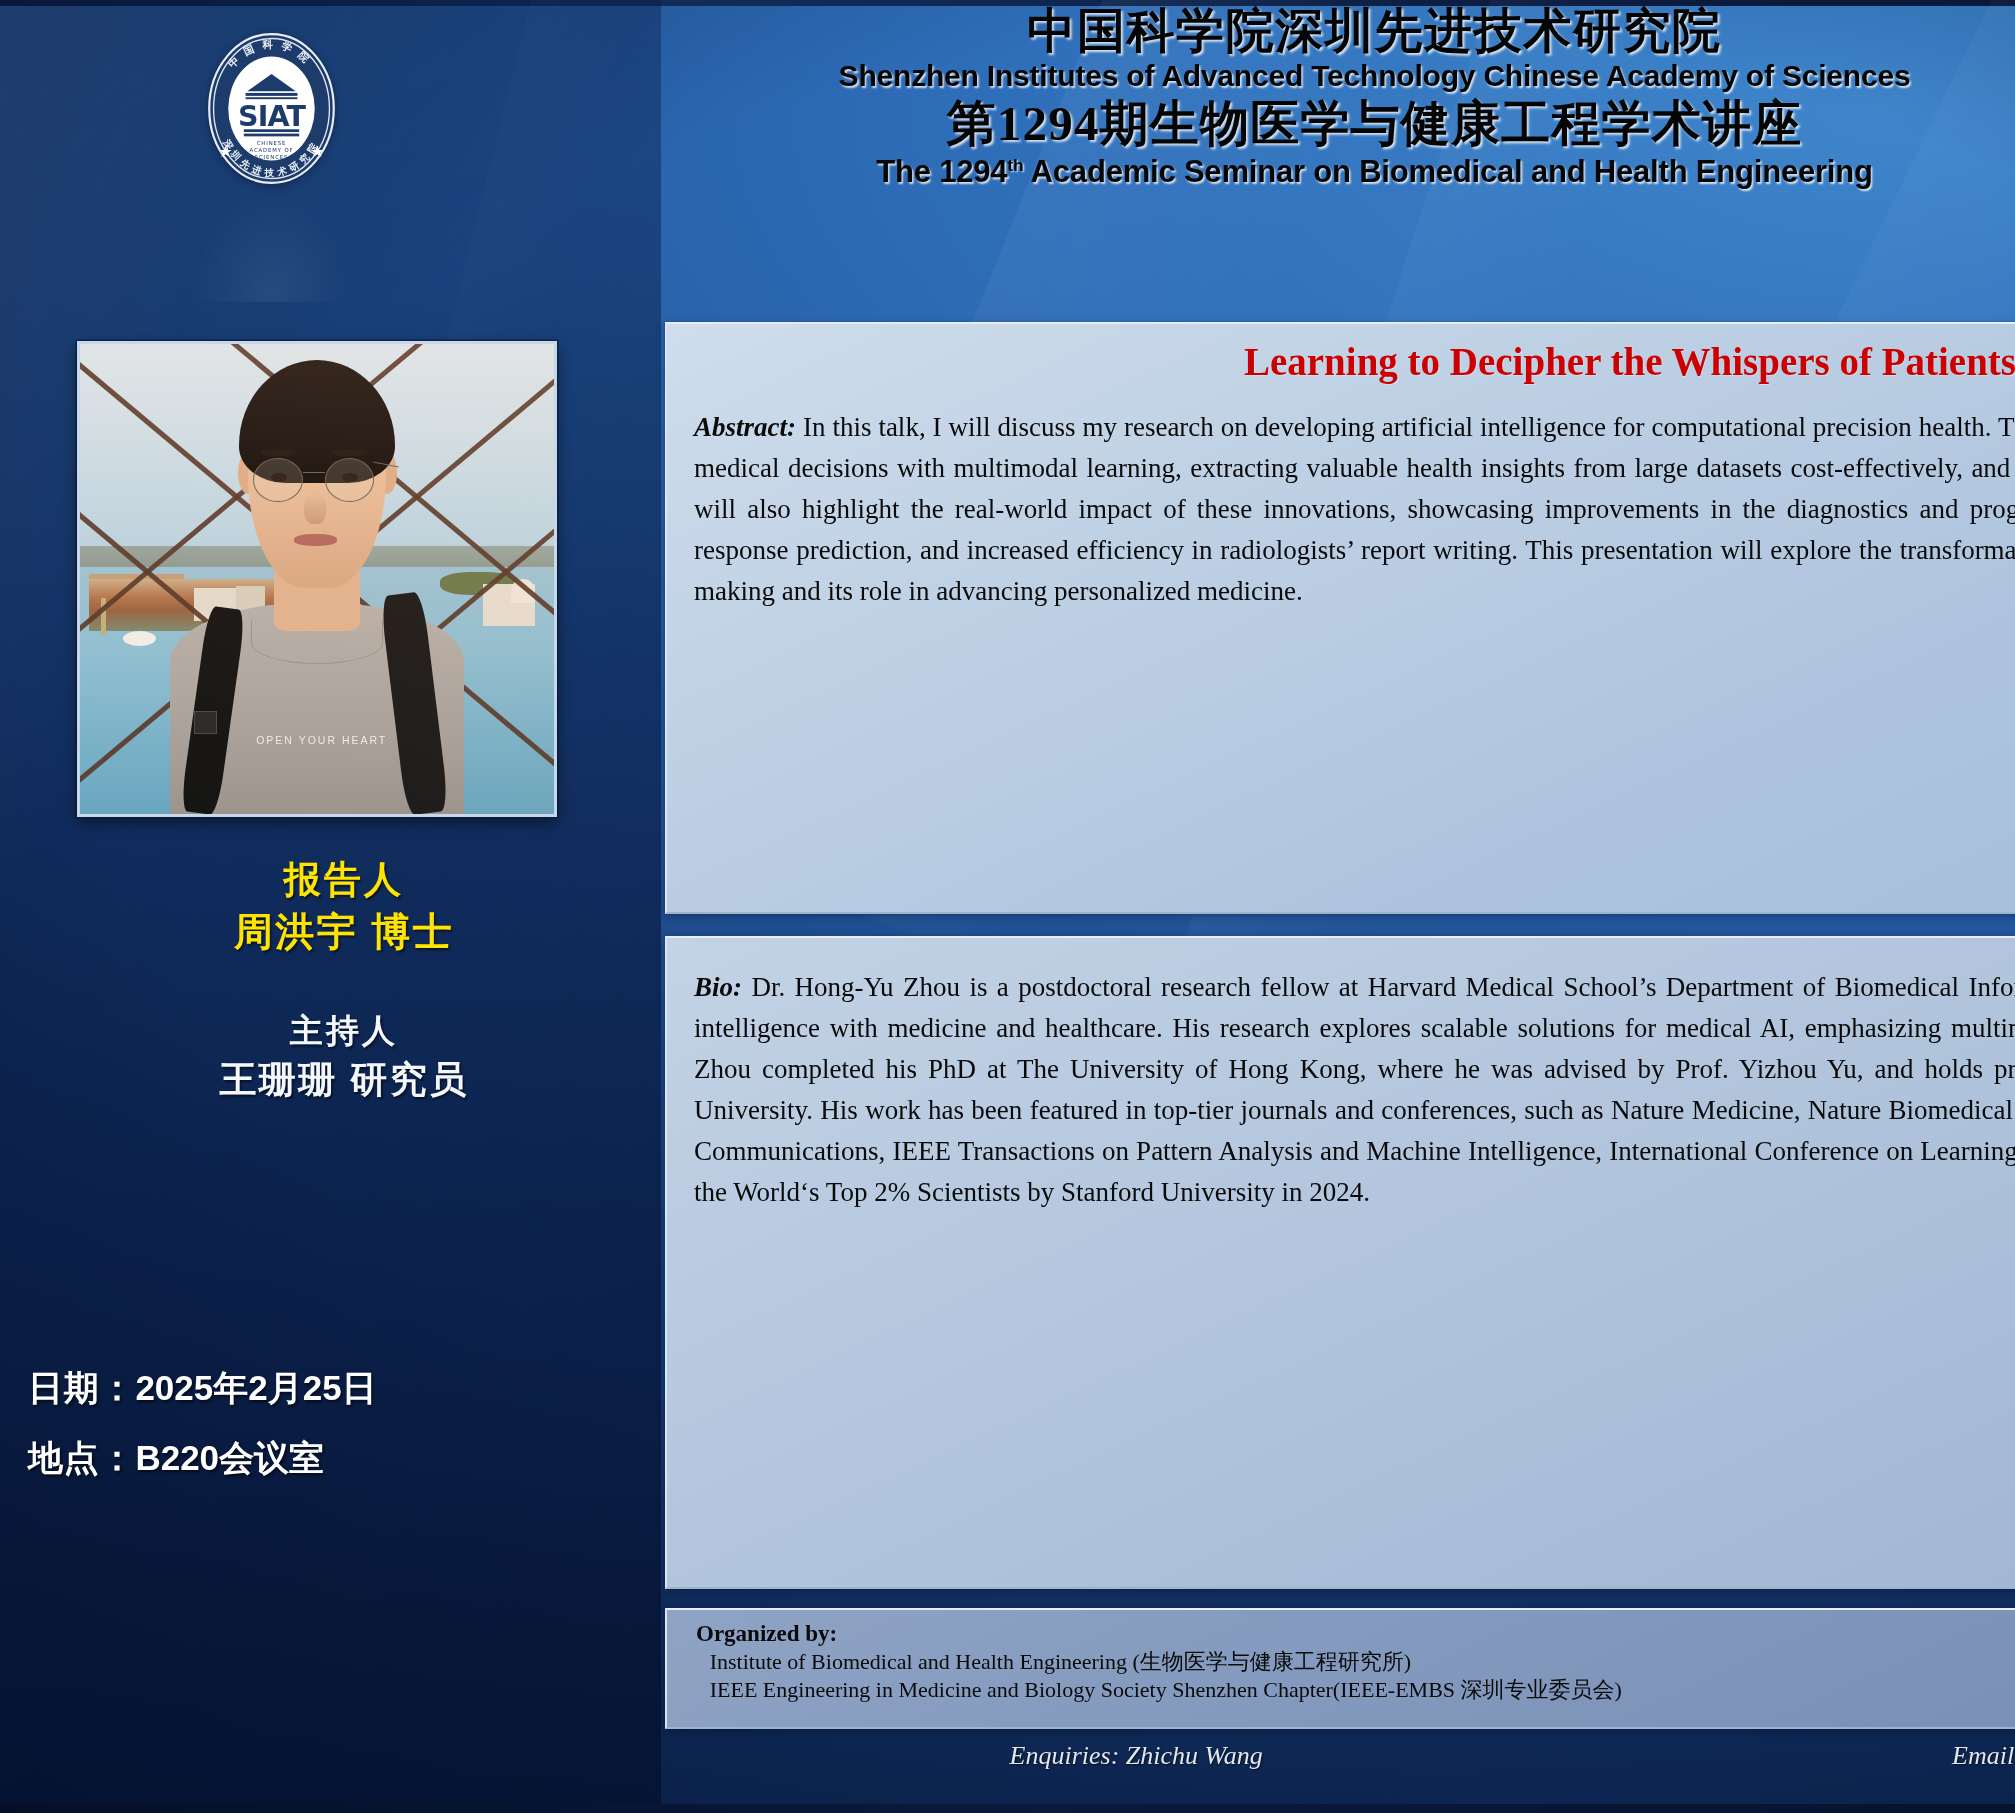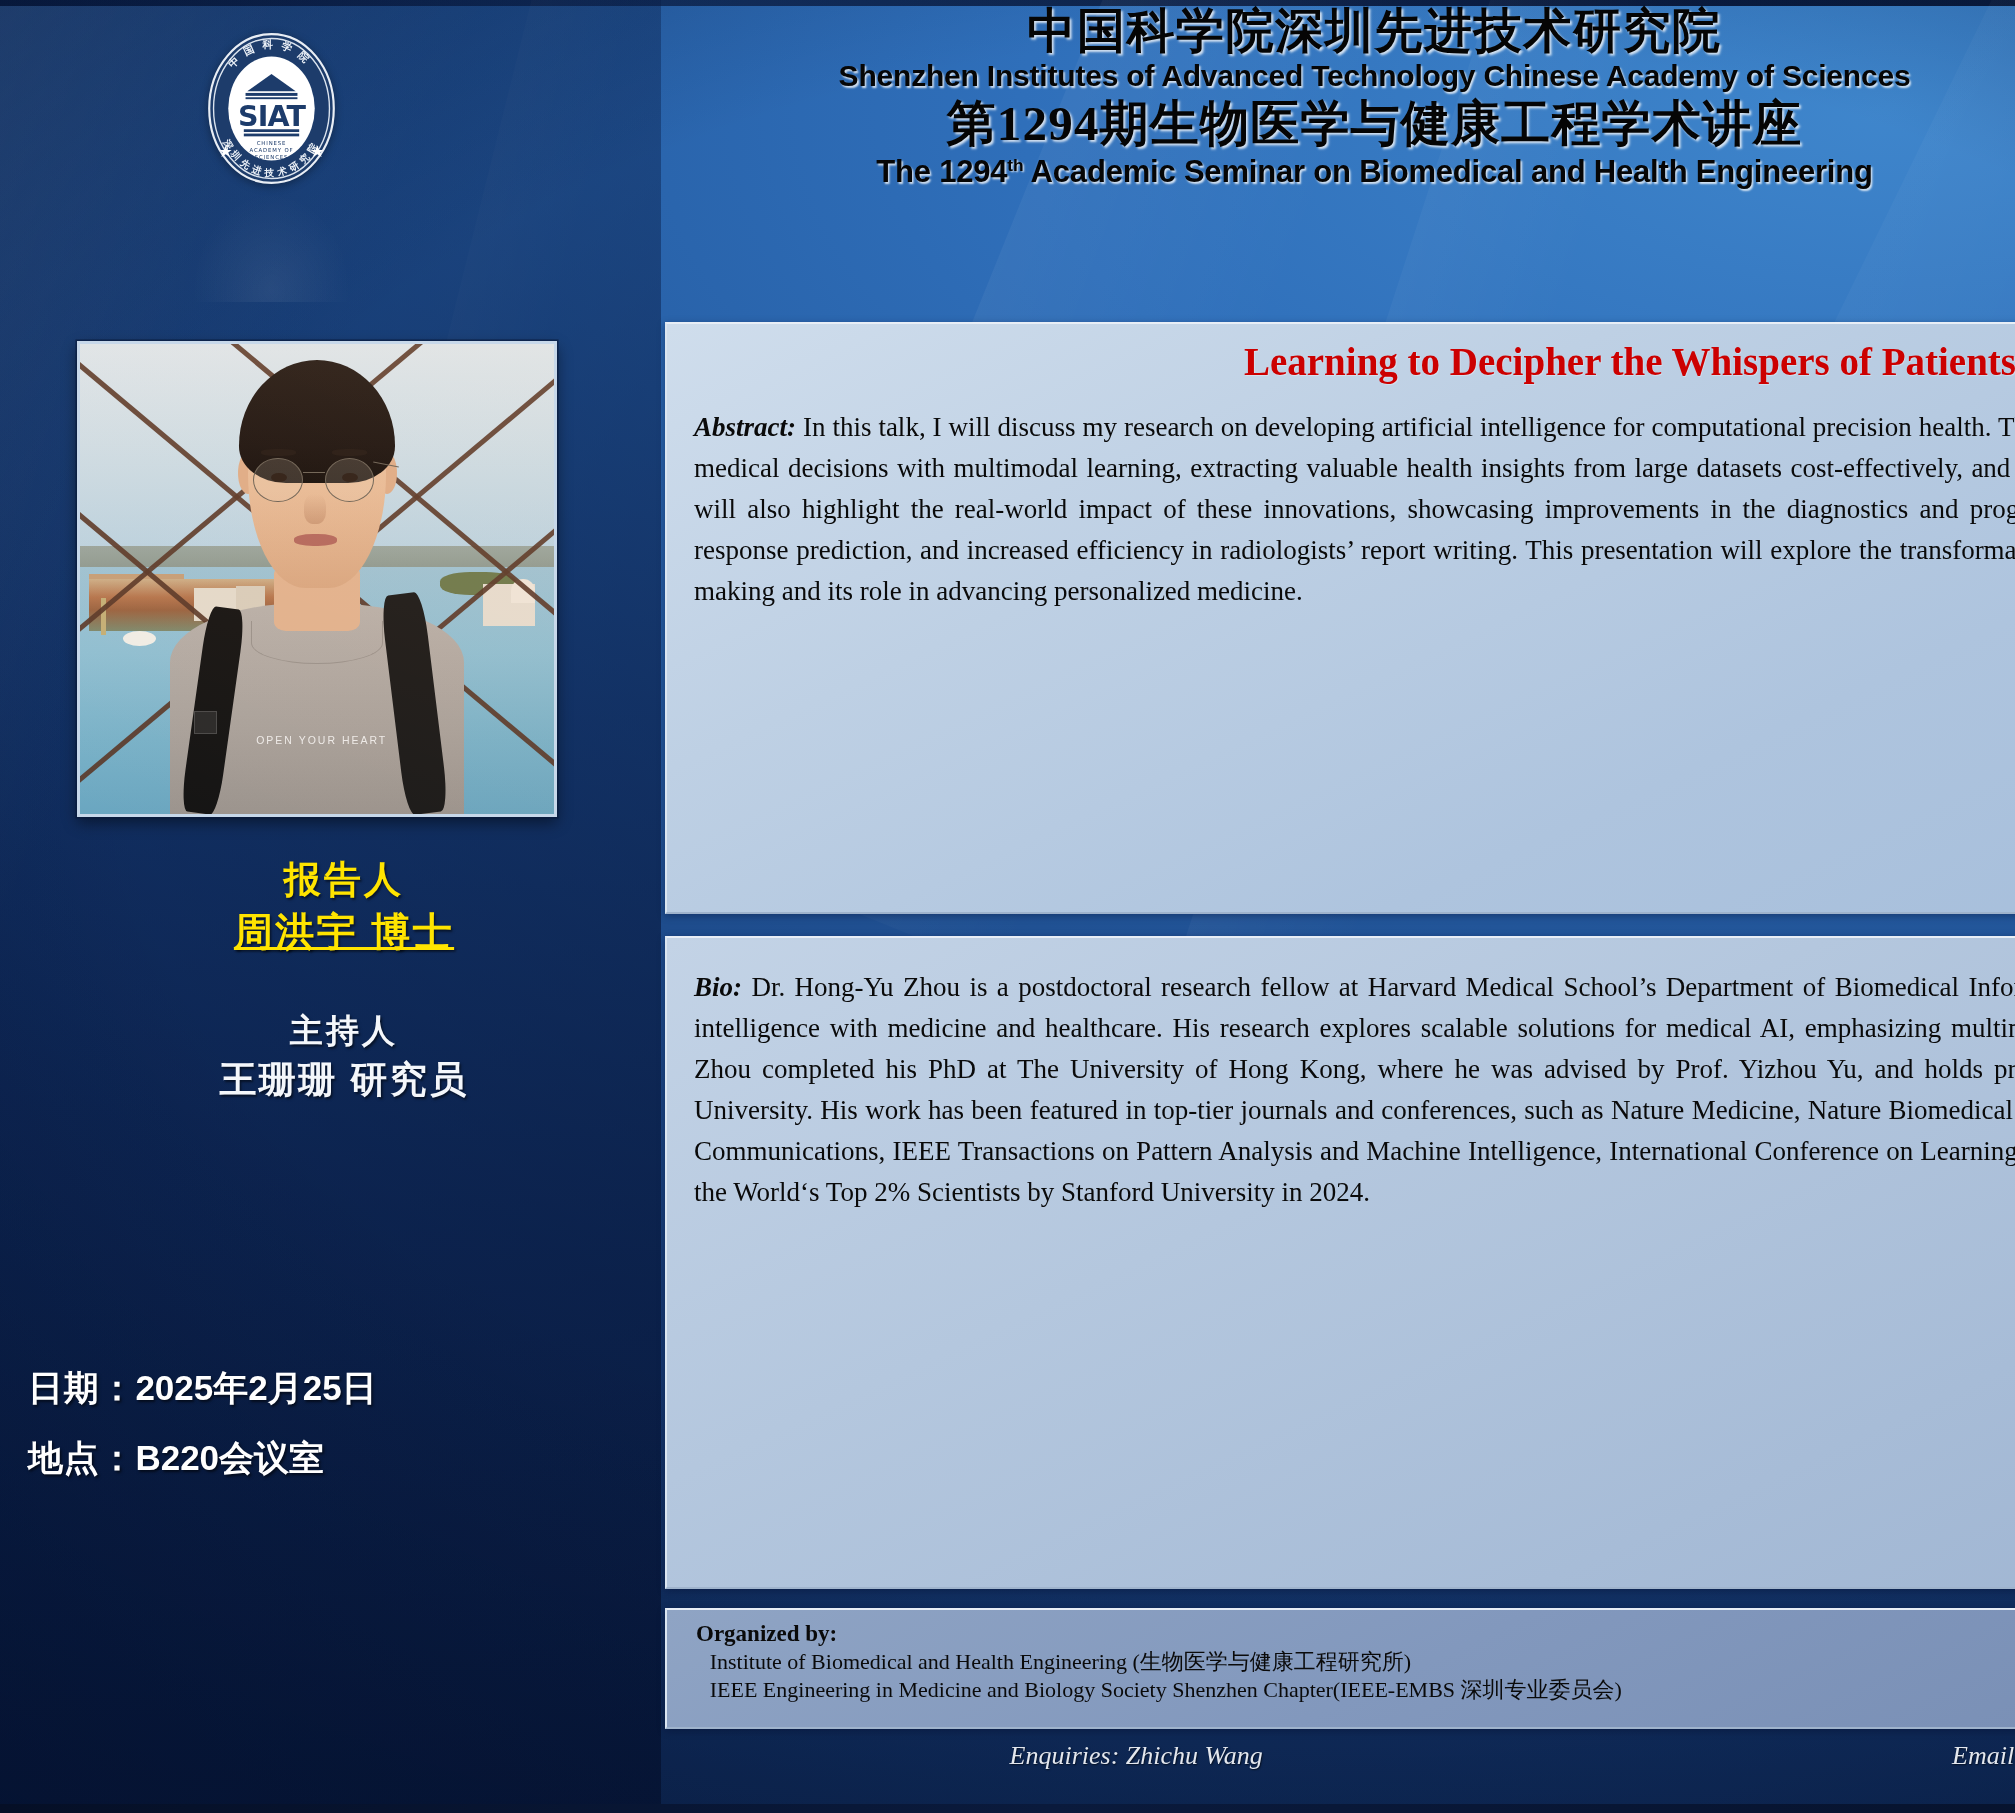--- a/index.html
+++ b/index.html
@@ -109,21 +109,21 @@
   .tee-text{ position:absolute; left:36%; top:83%; width:30%; text-align:center;
     font-family:"Liberation Sans",sans-serif; font-size:10.5px; letter-spacing:2px;
     color:rgba(255,255,255,.80); font-weight:400;}
   .ph-warm{ position:absolute; inset:0; background:linear-gradient(200deg, rgba(255,190,130,.10), rgba(255,160,90,.05) 55%, rgba(0,0,0,0));}
 
   
   #left-col{ position:absolute; left:0; top:854px; width:653px; z-index:6; text-align:center;padding-left:35px;}
   .lbl-yellow{ font-family:"Liberation Sans",sans-serif; font-weight:700; color:#FFE400;
     font-size:37px; letter-spacing:3.2px; line-height:1.38; text-shadow:1.6px 1.6px 2.4px rgba(0,0,0,.55);}
   .lbl-name-y{ font-family:"Liberation Sans",sans-serif; font-weight:700; color:#FFE400;
-    font-size:39px; letter-spacing:2.4px; line-height:1.4; text-shadow:1.6px 1.6px 2.4px rgba(0,0,0,.55);text-decoration:underline;}
+    font-size:39px; letter-spacing:2.4px; line-height:1.4; text-shadow:1.6px 1.6px 2.4px rgba(0,0,0,.55);}
   .lbl-white{ font-family:"Liberation Sans",sans-serif; font-weight:700; color:#f4f7fb;
     font-size:33px; letter-spacing:3.2px; line-height:1.4; text-shadow:1.6px 1.6px 2.4px rgba(0,0,0,.55);}
   .lbl-name-w{ font-family:"Liberation Sans",sans-serif; font-weight:700; color:#f4f7fb;
     font-size:37px; letter-spacing:2.4px; line-height:1.4; text-shadow:1.6px 1.6px 2.4px rgba(0,0,0,.55);}
   .gap-a{ height:48px;}
 
   #meta{ position:absolute; left:0; top:1370px; width:653px; z-index:6; padding-left:28px;}
   .meta-row{ font-family:"Liberation Sans",sans-serif; font-weight:700; color:#ffffff;
     font-size:35px; line-height:1.0; margin-bottom:35px; text-shadow:1.6px 1.6px 2.8px rgba(0,0,0,.6);
     white-space:nowrap;}

